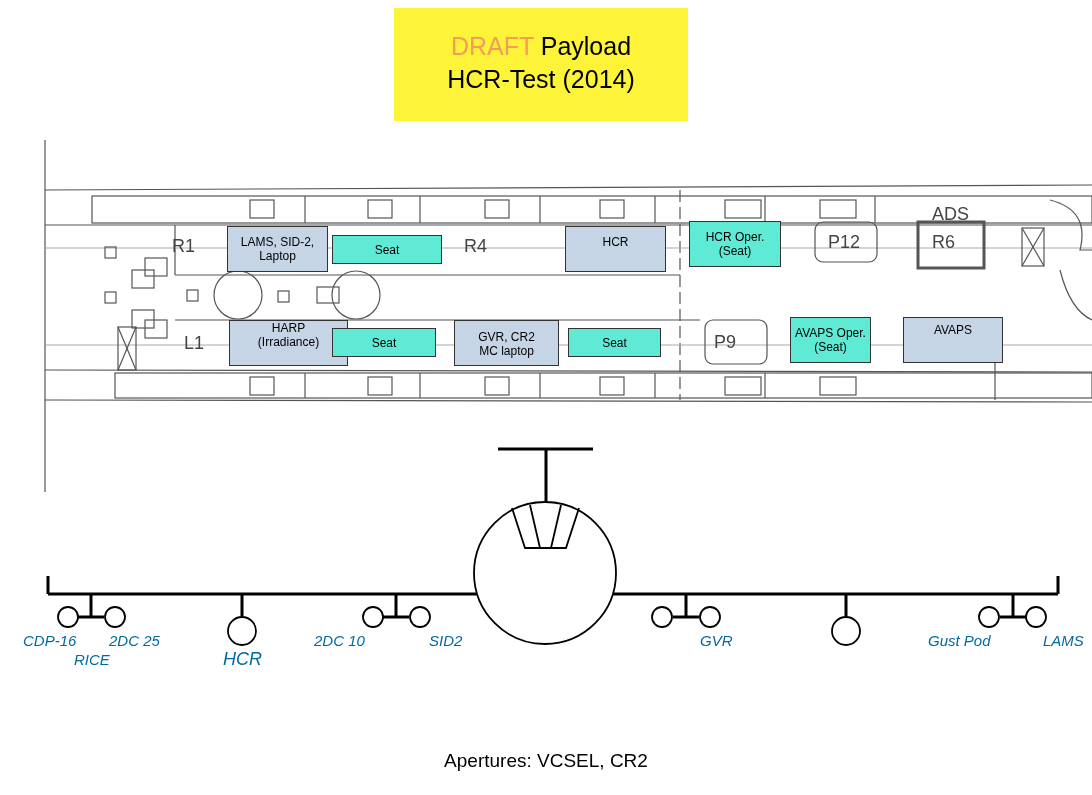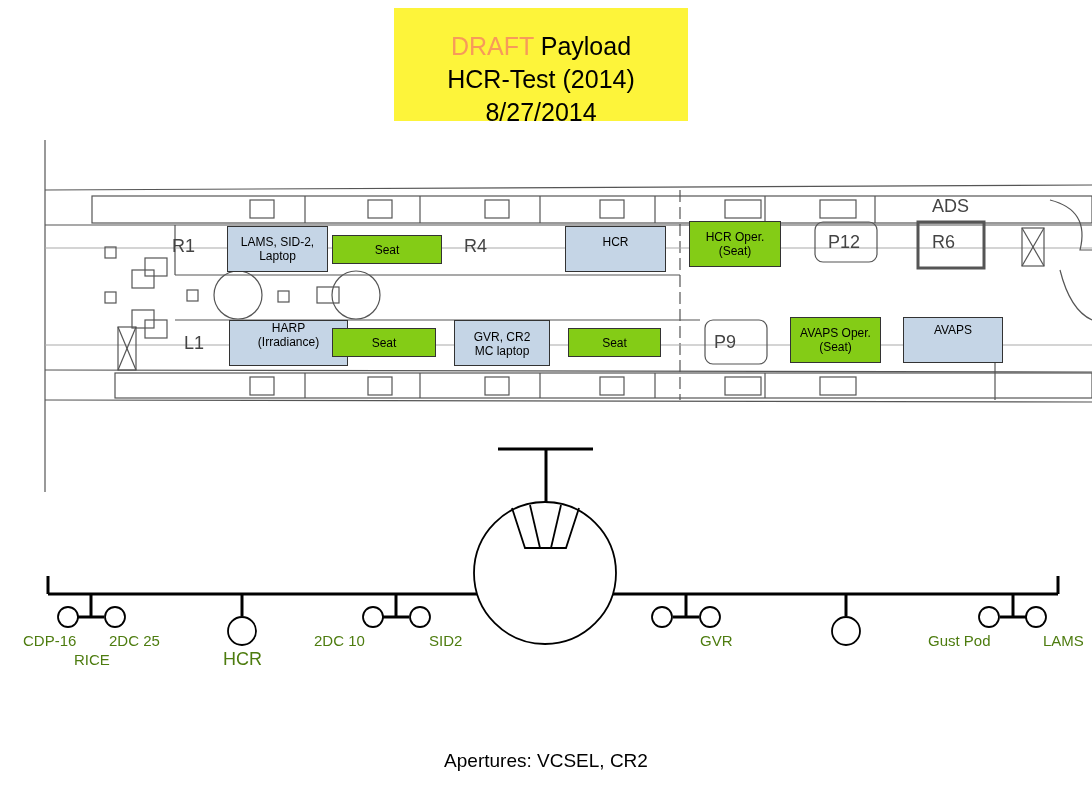--- a/index.html
+++ b/index.html
@@ -1,33 +1,32 @@
 <!DOCTYPE html>
 <html><head>
 <meta charset="utf-8">
 <style>
   html,body{margin:0;padding:0;background:#fff;}
   body{width:1092px;height:795px;position:relative;overflow:hidden;font-family:"Liberation Sans",sans-serif;}
   .title-box{position:absolute;left:394px;top:8px;width:294px;height:113px;background:#fdf43a;text-align:center;font-size:25px;line-height:33px;padding-top:22px;box-sizing:border-box;color:#000;}
   .title-box .draft{color:#f79a5a;}
   .box{position:absolute;border:1.5px solid #333;box-sizing:border-box;font-size:12px;text-align:center;line-height:14px;color:#000;}
   .blue{background:#c5d5e6;}
-  .peach{background:#84cc16;}
+  .peach{background:#5eead4;}
   .lbl{position:absolute;font-size:18px;color:#444;}
-  .apt{position:absolute;font-size:15px;color:#4d7c0f;}
+  .apt{position:absolute;font-size:15px;color:#0369a1;font-style:italic;}
   svg{position:absolute;left:0;top:0;}
   .footer{position:absolute;left:0;width:1092px;top:750px;text-align:center;font-size:19px;color:#000;}
 </style>
 </head>
 <body>
 
 <div class="title-box">
   <div><span class="draft">DRAFT</span><span> Payload</span></div>
   <div>HCR-Test (2014)</div>
-  <div>8/27/2014</div>
 </div>
 
 <svg width="1092" height="795">
   <g stroke="#555" stroke-width="1.2" fill="none">
     <line x1="45" y1="140" x2="45" y2="492"></line>
     <line x1="45" y1="190" x2="1092" y2="185"></line>
     <rect x="92" y="196" width="1000" height="27"></rect>
     <line x1="45" y1="225" x2="1092" y2="225"></line>
     <line x1="175" y1="225" x2="175" y2="275"></line>
     <line x1="175" y1="275" x2="680" y2="275"></line>
@@ -89,21 +88,21 @@
     <line x1="118" y1="327" x2="136" y2="370"></line>
       <line x1="136" y1="327" x2="118" y2="370"></line>
     <path d="M1050 200 Q1090 210 1080 250 L1092 250"></path>
     <path d="M1060 270 Q1070 310 1092 320"></path>
   </g>
 </svg>
 
 <div class="lbl" style="left:172px;top:236px;">R1</div>
 <div class="lbl" style="left:184px;top:333px;">L1</div>
 <div class="lbl" style="left:464px;top:236px;text-align:right;">R4</div>
-<div class="lbl" style="left:932px;top:196px;">ADS</div>
+<div class="lbl" style="left:932px;top:204px;">ADS</div>
 <div class="lbl" style="left:828px;top:232px;">P12</div>
 <div class="lbl" style="left:932px;top:232px;">R6</div>
 <div class="lbl" style="left:714px;top:332px;">P9</div>
 
 <div class="box blue" style="left:227px;top:226px;width:101px;height:46px;padding-top:8px;">
   <div>LAMS, SID-2,</div>
   <div>Laptop</div>
 </div>
 <div class="box peach" style="left:332px;top:235px;width:110px;height:29px;padding-top:7px;">
   <div>Seat</div>
@@ -116,28 +115,28 @@
   <div>(Seat)</div>
 </div>
 
 <div class="box blue" style="left:229px;top:320px;width:119px;height:46px;">
   <div>HARP</div>
   <div>(Irradiance)</div>
 </div>
 <div class="box peach" style="left:332px;top:328px;width:104px;height:29px;padding-top:7px;">
   <div>Seat</div>
 </div>
-<div class="box blue" style="left:454px;top:320px;width:96px;height:46px;padding-top:9px;">
+<div class="box blue" style="left:454px;top:320px;width:105px;height:46px;padding-top:9px;">
   <div>GVR, CR2</div>
   <div>MC laptop</div>
 </div>
 <div class="box peach" style="left:568px;top:328px;width:93px;height:29px;padding-top:7px;">
   <div>Seat</div>
 </div>
-<div class="box peach" style="left:790px;top:317px;width:91px;height:46px;padding-top:8px;">
+<div class="box peach" style="left:790px;top:317px;width:81px;height:46px;padding-top:8px;">
   <div>AVAPS Oper.</div>
   <div>(Seat)</div>
 </div>
 <div class="box blue" style="left:903px;top:317px;width:100px;height:46px;padding-top:5px;">
   <div>AVAPS</div>
 </div>
 
 <svg width="1092" height="795">
   <g stroke="#000" stroke-width="3" fill="none">
     <line x1="498" y1="449" x2="593" y2="449"></line>

